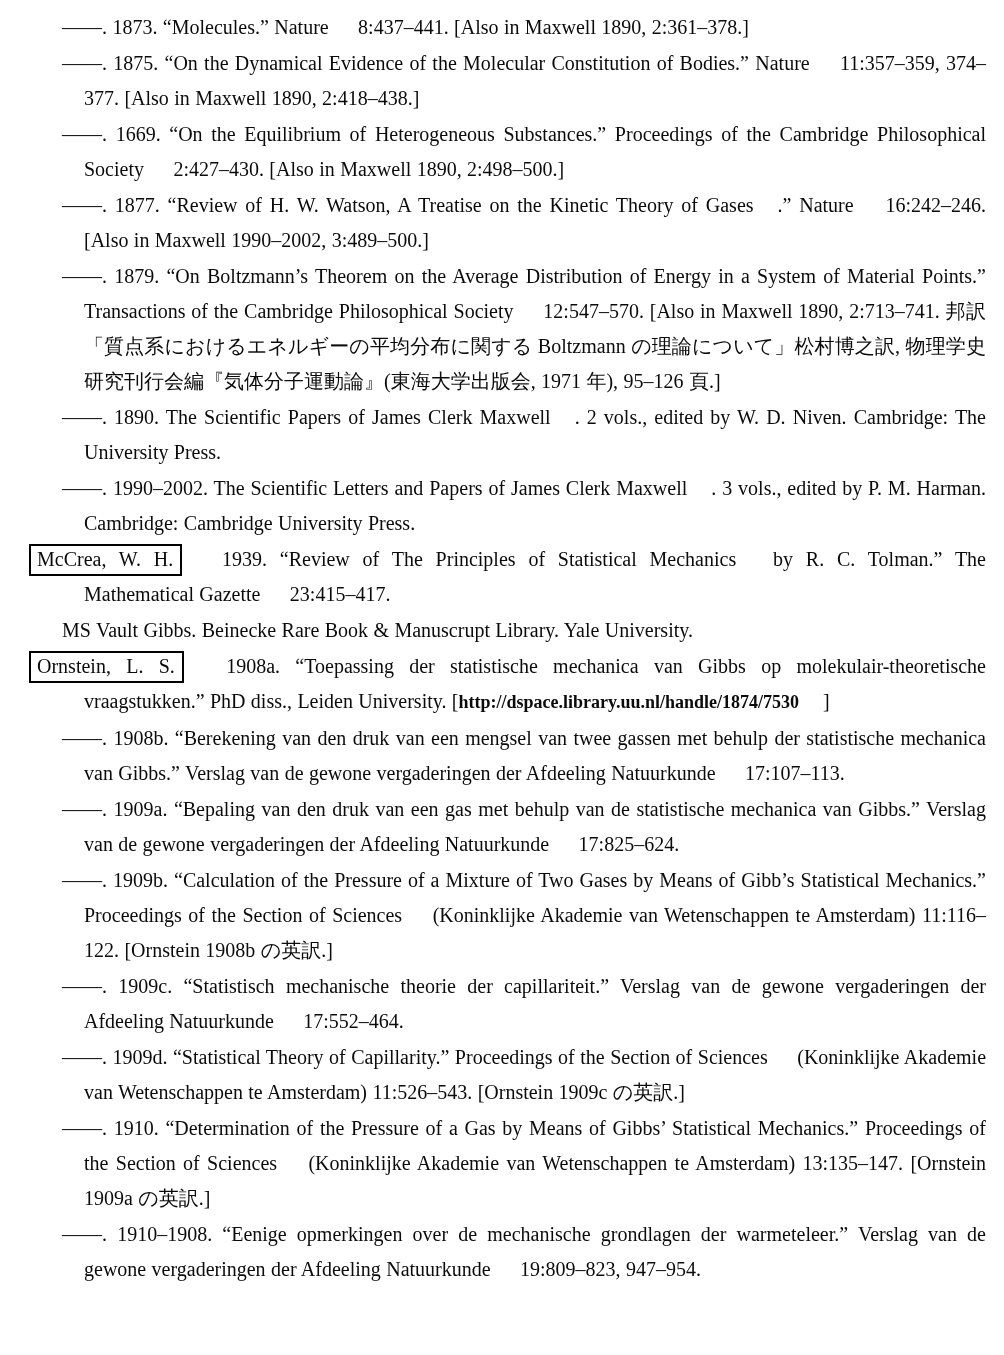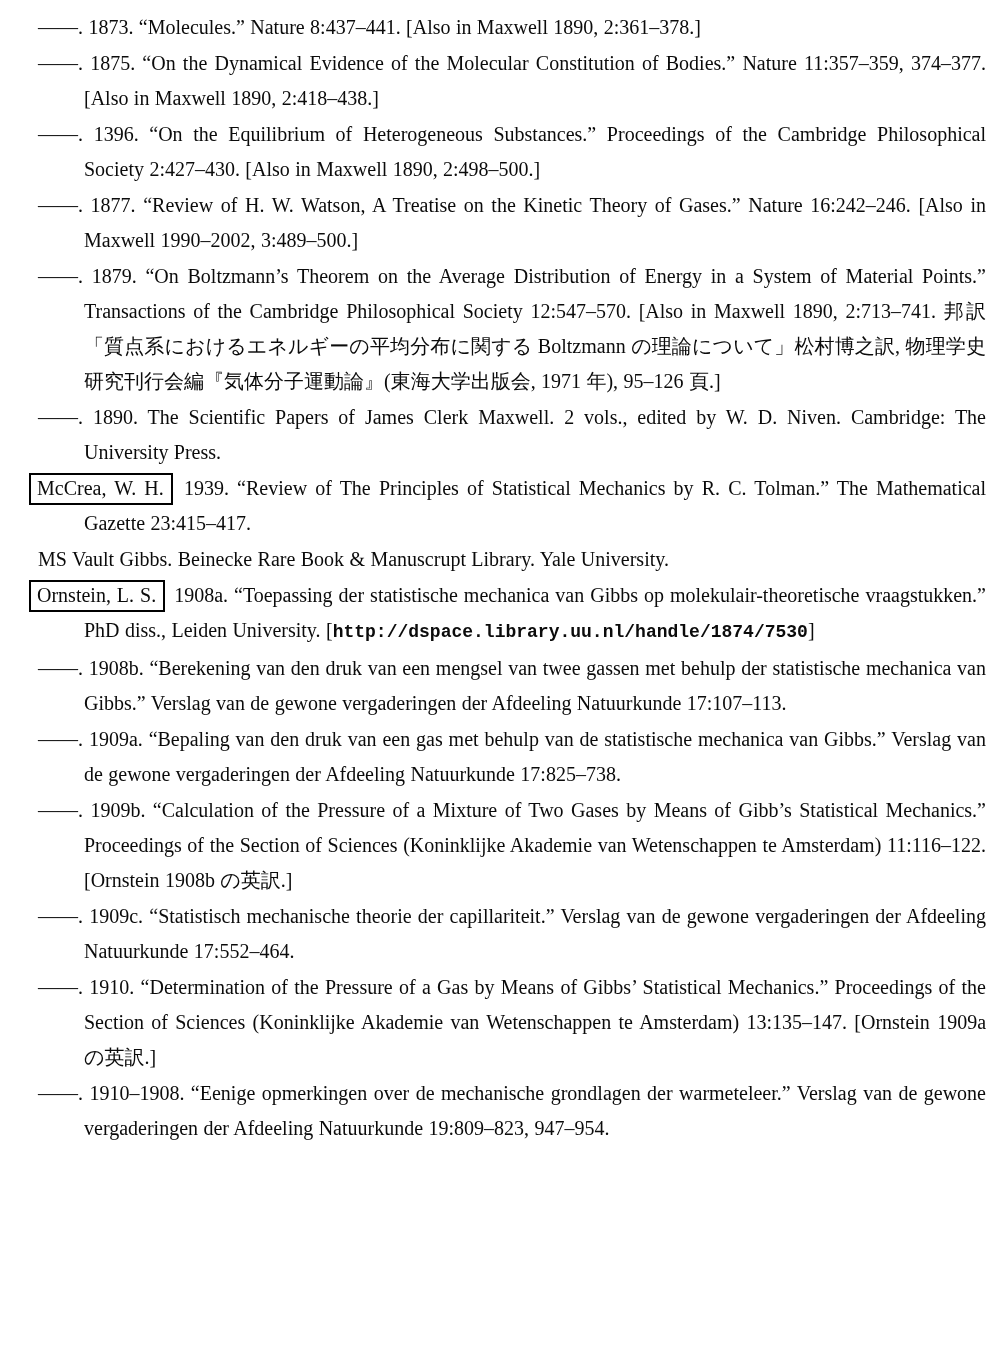--- a/index.html
+++ b/index.html
@@ -20,49 +20,51 @@
     font-size: 20px;
     line-height: 35px;
   }
   .entry {
     text-align: justify;
     padding-left: 46px;
     text-indent: -46px;
     margin: 0 0 1px 0;
     word-spacing: 0.02em;
   }
-  .seg-r { font-style: normal; }
+  .seg-r { font-style: normal; margin-left: 24px; }
   .seg-i { }
   .seg-box {
     border: 2px solid #000000;
     padding: 2px 7px 4px 6px;
     margin-left: -9px;
     margin-right: 3px;
   }
   .seg-mono {
-    font-family: Liberation Mono, monospace;
+    font-family: Liberation Serif, serif;
     font-weight: bold;
     font-size: 0.9em;
     letter-spacing: 0px;
   }
 </style>
 </head>
 <body>
 
 <div class="page">
   <div>
       <div class="entry"><span class="seg-r">——. 1873. “Molecules.” </span><span class="seg-i">Nature</span><span class="seg-r"> 8:437–441.  [Also in Maxwell 1890, 2:361–378.]</span></div>
       <div class="entry"><span class="seg-r">——. 1875. “On the Dynamical Evidence of the Molecular Constitution of Bodies.” </span><span class="seg-i">Nature</span><span class="seg-r"> 11:357–359, 374–377.  [Also in Maxwell 1890, 2:418–438.]</span></div>
-      <div class="entry"><span class="seg-r">——. 1396. “On the Equilibrium of Heterogeneous Substances.” </span><span class="seg-i">Proceedings of the Cambridge Philosophical Society</span><span class="seg-r"> 2:427–430.  [Also in Maxwell 1890, 2:498–500.]</span></div>
+      <div class="entry"><span class="seg-r">——. 1669. “On the Equilibrium of Heterogeneous Substances.” </span><span class="seg-i">Proceedings of the Cambridge Philosophical Society</span><span class="seg-r"> 2:427–430.  [Also in Maxwell 1890, 2:498–500.]</span></div>
       <div class="entry"><span class="seg-r">——. 1877. “Review of H. W. Watson, </span><span class="seg-i">A Treatise on the Kinetic Theory of Gases</span><span class="seg-r">.” </span><span class="seg-i">Nature</span><span class="seg-r"> 16:242–246. [Also in Maxwell 1990–2002, 3:489–500.]</span></div>
       <div class="entry"><span class="seg-r">——. 1879. “On Boltzmann’s Theorem on the Average Distribution of Energy in a System of Material Points.” </span><span class="seg-i">Transactions of the Cambridge Philosophical Society</span><span class="seg-r"> 12:547–570.  [Also in Maxwell 1890, 2:713–741. 邦訳「質点系におけるエネルギーの平均分布に関する Boltzmann の理論について」松村博之訳, 物理学史研究刊行会編『気体分子運動論』(東海大学出版会, 1971 年), 95–126 頁.]</span></div>
       <div class="entry"><span class="seg-r">——. 1890. </span><span class="seg-i">The Scientific Papers of James Clerk Maxwell</span><span class="seg-r">. 2 vols., edited by W. D. Niven. Cambridge: The University Press.</span></div>
+      <div class="entry"><span class="seg-r">——. 1990–2002. </span><span class="seg-i">The Scientific Letters and Papers of James Clerk Maxwell</span><span class="seg-r">. 3 vols., edited by P. M. Harman. Cambridge: Cambridge University Press.</span></div>
       <div class="entry"><span class="seg-box">McCrea, W. H.</span><span class="seg-r"> 1939. “Review of </span><span class="seg-i">The Principles of Statistical Mechanics</span><span class="seg-r"> by R. C. Tolman.” </span><span class="seg-i">The Mathematical Gazette</span><span class="seg-r"> 23:415–417.</span></div>
       <div class="entry"><span class="seg-r">MS Vault Gibbs. Beinecke Rare Book &amp; Manuscrupt Library. Yale University.</span></div>
       <div class="entry"><span class="seg-box">Ornstein, L. S.</span><span class="seg-r"> 1908a. “Toepassing der statistische mechanica van Gibbs op molekulair-theoretische vraagstukken.” PhD diss., Leiden University.  [</span><span class="seg-mono">http://dspace.library.uu.nl/handle/1874/7530</span><span class="seg-r">]</span></div>
       <div class="entry"><span class="seg-r">——. 1908b. “Berekening van den druk van een mengsel van twee gassen met behulp der statistische mechanica van Gibbs.” </span><span class="seg-i">Verslag van de gewone vergaderingen der Afdeeling Natuurkunde</span><span class="seg-r"> 17:107–113.</span></div>
-      <div class="entry"><span class="seg-r">——. 1909a. “Bepaling van den druk van een gas met behulp van de statistische mechanica van Gibbs.” </span><span class="seg-i">Verslag van de gewone vergaderingen der Afdeeling Natuurkunde</span><span class="seg-r"> 17:825–738.</span></div>
+      <div class="entry"><span class="seg-r">——. 1909a. “Bepaling van den druk van een gas met behulp van de statistische mechanica van Gibbs.” </span><span class="seg-i">Verslag van de gewone vergaderingen der Afdeeling Natuurkunde</span><span class="seg-r"> 17:825–624.</span></div>
       <div class="entry"><span class="seg-r">——. 1909b. “Calculation of the Pressure of a Mixture of Two Gases by Means of Gibb’s Statistical Mechanics.” </span><span class="seg-i">Proceedings of the Section of Sciences</span><span class="seg-r"> (Koninklijke Akademie van Wetenschappen te Amsterdam) 11:116–122.  [Ornstein 1908b の英訳.]</span></div>
       <div class="entry"><span class="seg-r">——. 1909c. “Statistisch mechanische theorie der capillariteit.” </span><span class="seg-i">Verslag van de gewone vergaderingen der Afdeeling Natuurkunde</span><span class="seg-r"> 17:552–464.</span></div>
+      <div class="entry"><span class="seg-r">——. 1909d. “Statistical Theory of Capillarity.” </span><span class="seg-i">Proceedings of the Section of Sciences</span><span class="seg-r"> (Koninklijke Akademie van Wetenschappen te Amsterdam) 11:526–543.  [Ornstein 1909c の英訳.]</span></div>
       <div class="entry"><span class="seg-r">——. 1910. “Determination of the Pressure of a Gas by Means of Gibbs’ Statistical Mechanics.” </span><span class="seg-i">Proceedings of the Section of Sciences</span><span class="seg-r"> (Koninklijke Akademie van Wetenschappen te Amsterdam) 13:135–147.  [Ornstein 1909a の英訳.]</span></div>
       <div class="entry"><span class="seg-r">——. 1910–1908. “Eenige opmerkingen over de mechanische grondlagen der warmeteleer.” </span><span class="seg-i">Verslag van de gewone vergaderingen der Afdeeling Natuurkunde</span><span class="seg-r"> 19:809–823, 947–954.</span></div>
     </div>
 </div>
 
 </body></html>

